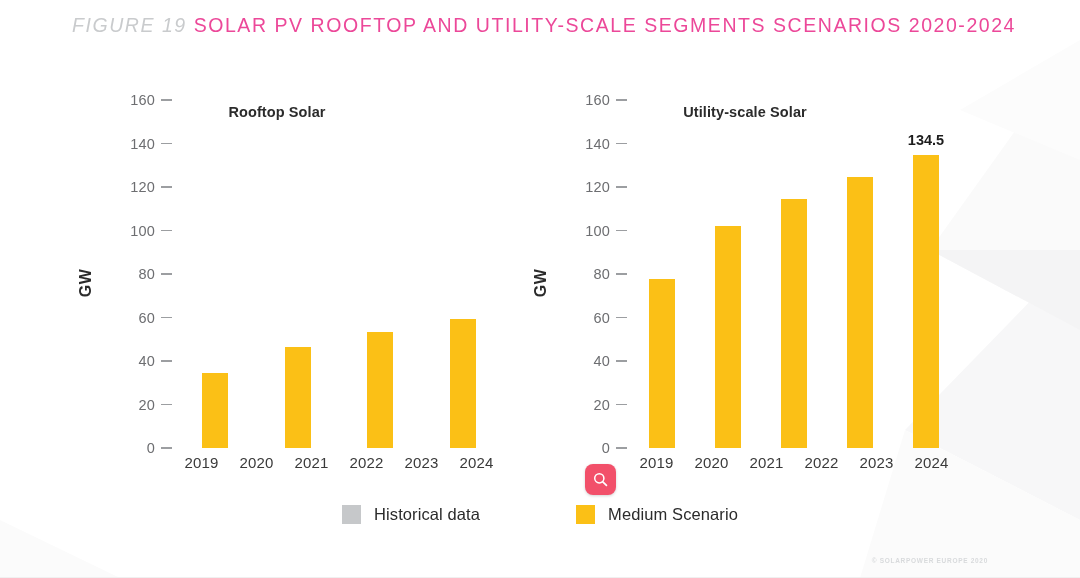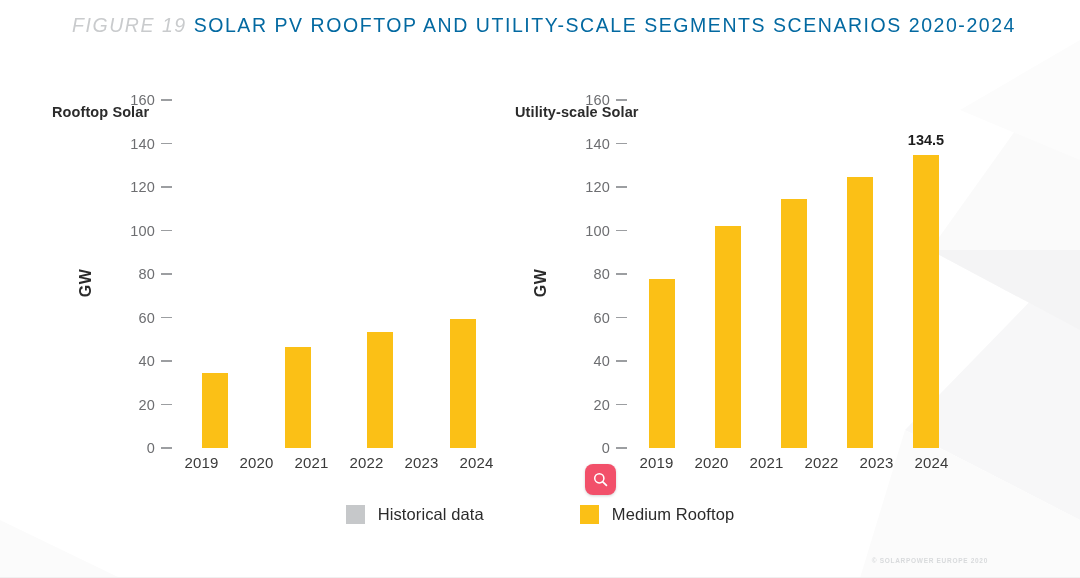--- a/index.html
+++ b/index.html
@@ -29,38 +29,38 @@
   .fig-title {
     position:absolute;
     left:72px; top:14px;
     font-size:19.5px;
     letter-spacing:1.55px;
     font-weight:400;
     white-space:nowrap;
     z-index:3;
   }
   .fig-title .fig-num { color:#c9cbcd;font-style:italic; }
-  .fig-title .fig-text { color:#0369a1; }
+  .fig-title .fig-text { color:#ec4899; }
 
   
   .charts {
     position:absolute;
     left:0; top:78px;
     width:1080px; height:390px;
     z-index:2;
   }
 
   .panel { position:absolute; top:0; height:390px; }
   .panel-left  { left:70px;  width:450px; }
   .panel-right { left:525px; width:460px; }
 
   .panel-title {
     position:absolute;
     top:26px; left:0; width:100%;
-    text-align:left;
+    text-align:center;
     font-size:14.5px;
     font-weight:700;
     color:#2b2b2b;
     letter-spacing:.1px;
   }
   .panel-left  .panel-title { transform:translateX(-18px); }
   .panel-right .panel-title { transform:translateX(-10px); }
 
   
   .axis-label {
@@ -393,21 +393,21 @@
     </div>
   </div>
 
   <div class="legend">
     <div class="legend-item">
       <span class="legend-swatch historical"></span>
       <span class="legend-label">Historical data</span>
     </div>
     <div class="legend-item">
       <span class="legend-swatch scenario"></span>
-      <span class="legend-label">Medium Rooftop</span>
+      <span class="legend-label">Medium Scenario</span>
     </div>
   </div>
 
   <div class="search-badge">
     <svg width="17" height="17" viewBox="0 0 20 20" aria-hidden="true">
       <circle cx="8.6" cy="8.6" r="5.4" fill="none" stroke="#ffffff" stroke-width="1.8"></circle>
       <line x1="12.7" y1="12.7" x2="17" y2="17" stroke="#ffffff" stroke-width="2" stroke-linecap="round"></line>
     </svg>
   </div>
 

